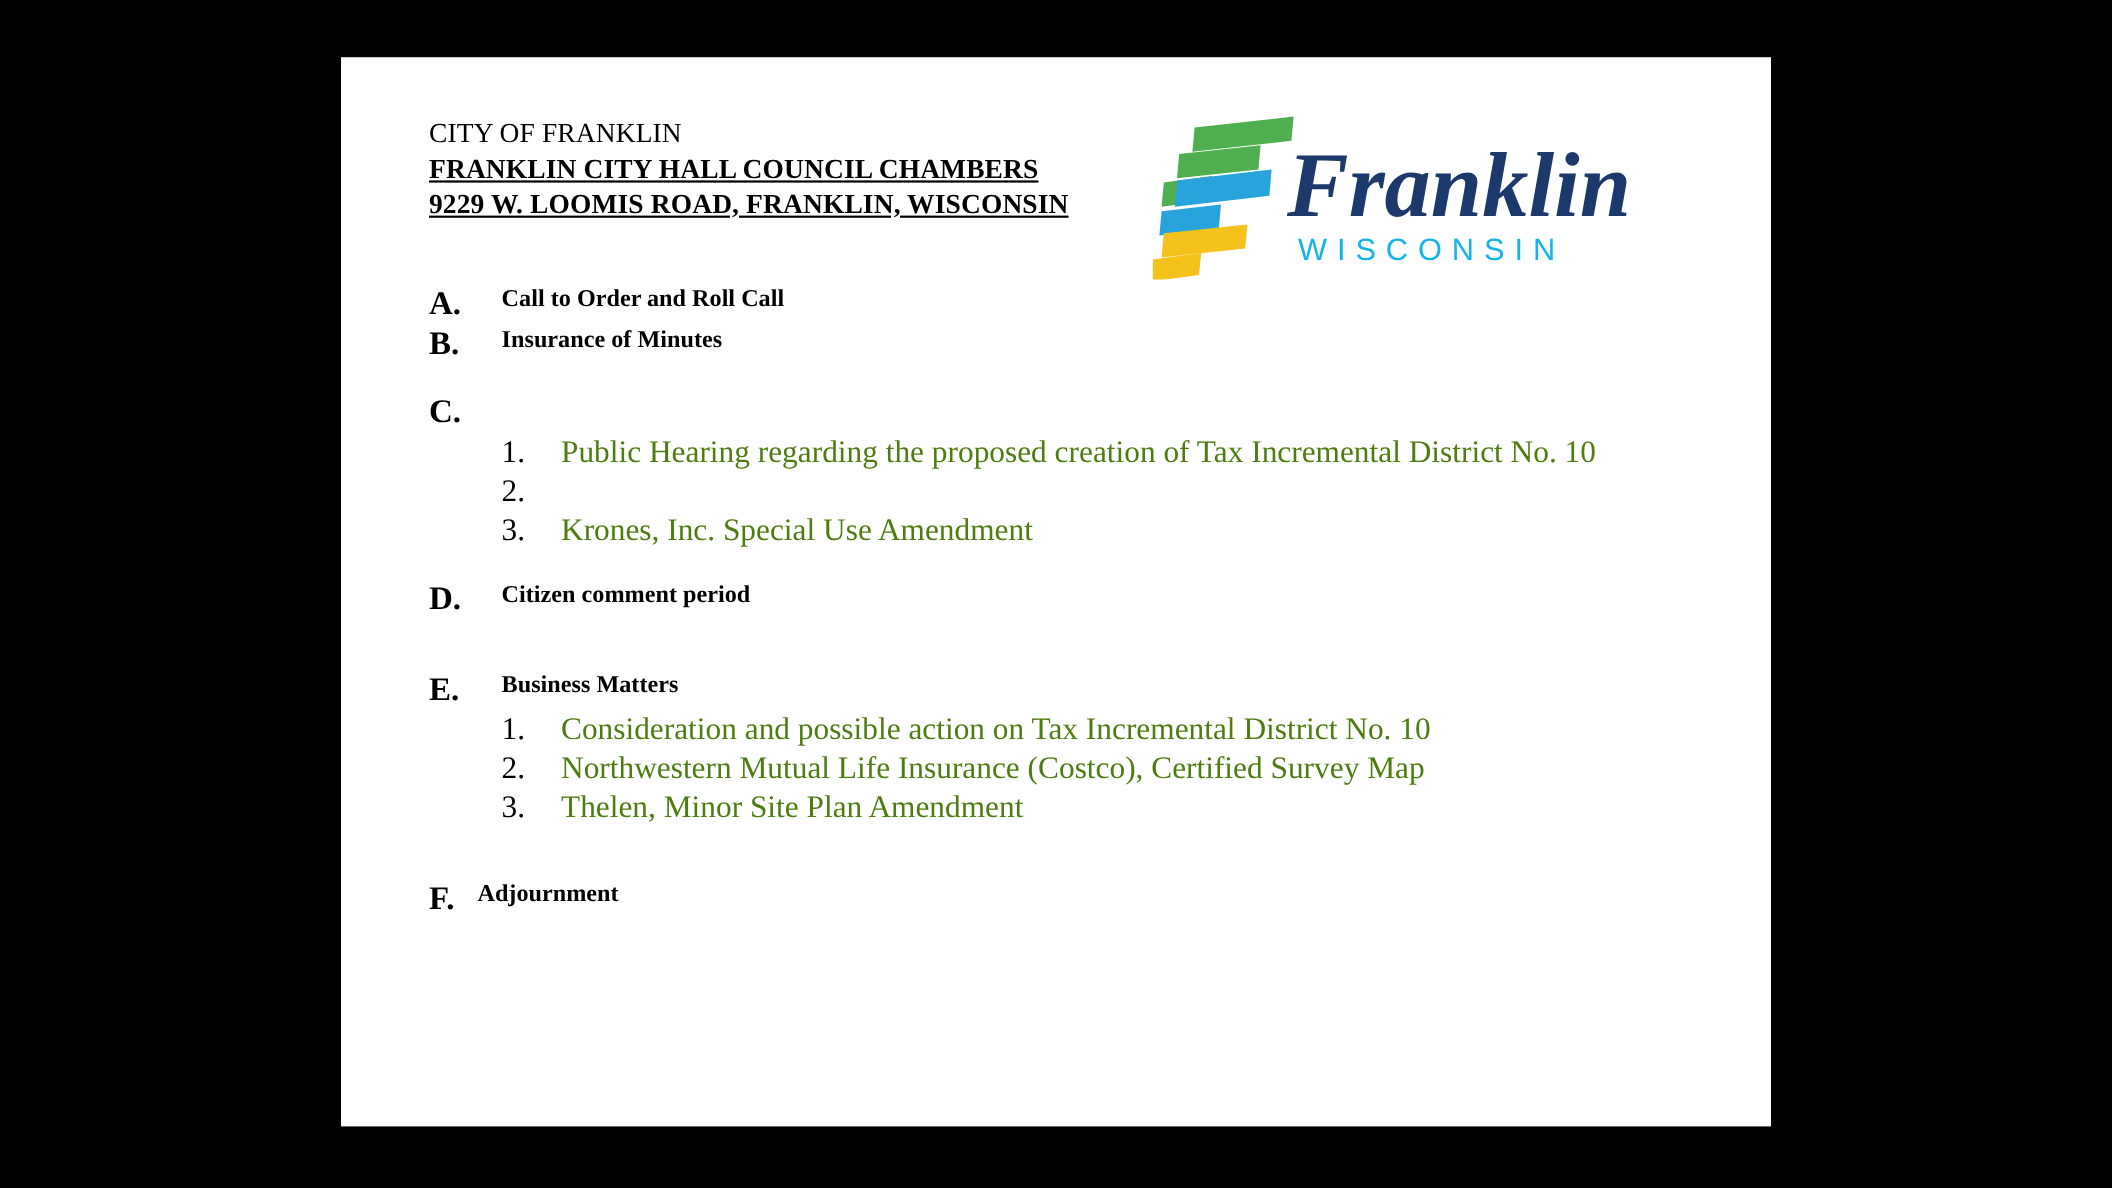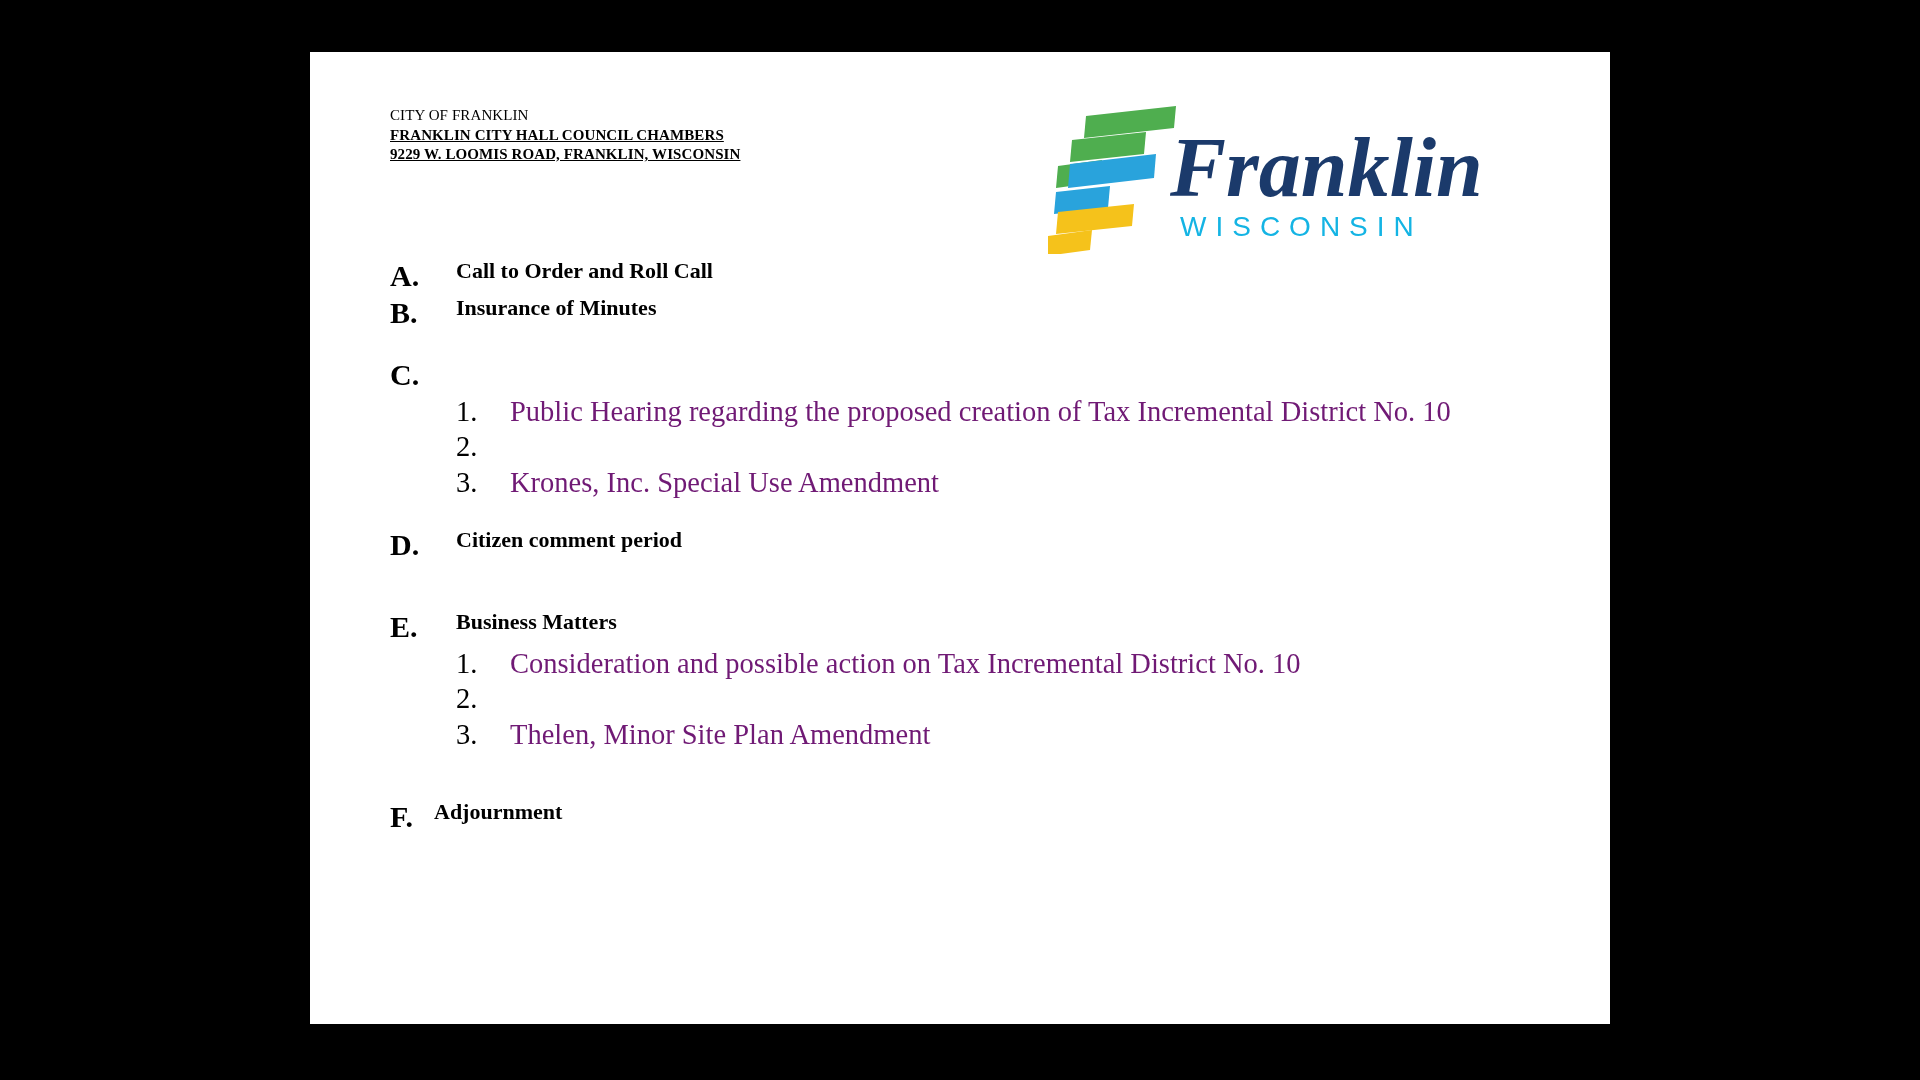--- a/index.html
+++ b/index.html
@@ -33,21 +33,21 @@
     position: relative;
     height: 160px;
   }
   .meeting-info {
     position: absolute;
     left: 40px;
     top: 22px;
     line-height: 1.30;
   }
   .meeting-info div {
-    font-size: 15px;
+    font-size: 25px;
     color: #000000;
     letter-spacing: 0.1px;
     white-space: nowrap;
   }
   .meeting-info .bold {
     font-weight: bold;
     text-decoration: underline;
   }
   .logo-wrap {
     position: absolute;
@@ -96,21 +96,21 @@
   .sub-num {
     width: 54px;
     flex: 0 0 54px;
     font-size: 28.5px;
     line-height: 1.25;
     color: #000;
   }
   .sub-text {
     font-size: 28.5px;
     line-height: 1.25;
-    color: #701a75;
+    color: #4d7c0f;
     max-width: 1060px;
   }
   .gap-md { height: 26px; }
   .gap-lg { height: 46px; }
 </style>
 </head>
 <body>
 
 <div class="stage">
   <div class="slide">
@@ -185,20 +185,21 @@
         <div class="item-letter">E.</div>
         <div class="item-title">Business Matters</div>
       </div>
       <div class="sub-list">
         <div class="sub-row">
           <div class="sub-num">1.</div>
           <div class="sub-text">Consideration and possible action on Tax Incremental District No. 10</div>
         </div>
         <div class="sub-row">
           <div class="sub-num">2.</div>
+          <div class="sub-text">Northwestern Mutual Life Insurance (Costco), Certified Survey Map</div>
         </div>
         <div class="sub-row">
           <div class="sub-num">3.</div>
           <div class="sub-text">Thelen, Minor Site Plan Amendment</div>
         </div>
       </div>
 
       <div class="gap-lg"></div>
 
       <div class="item-row">

